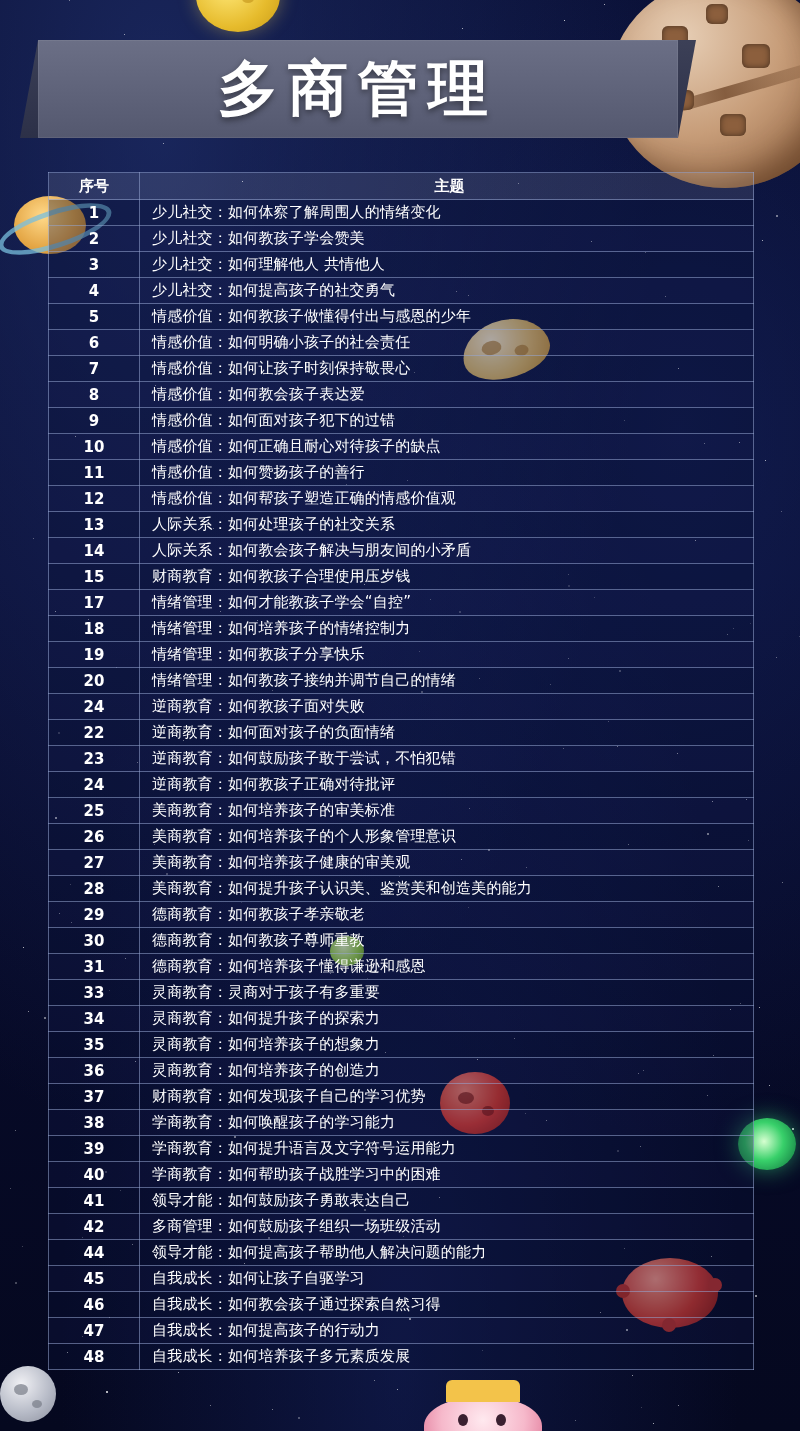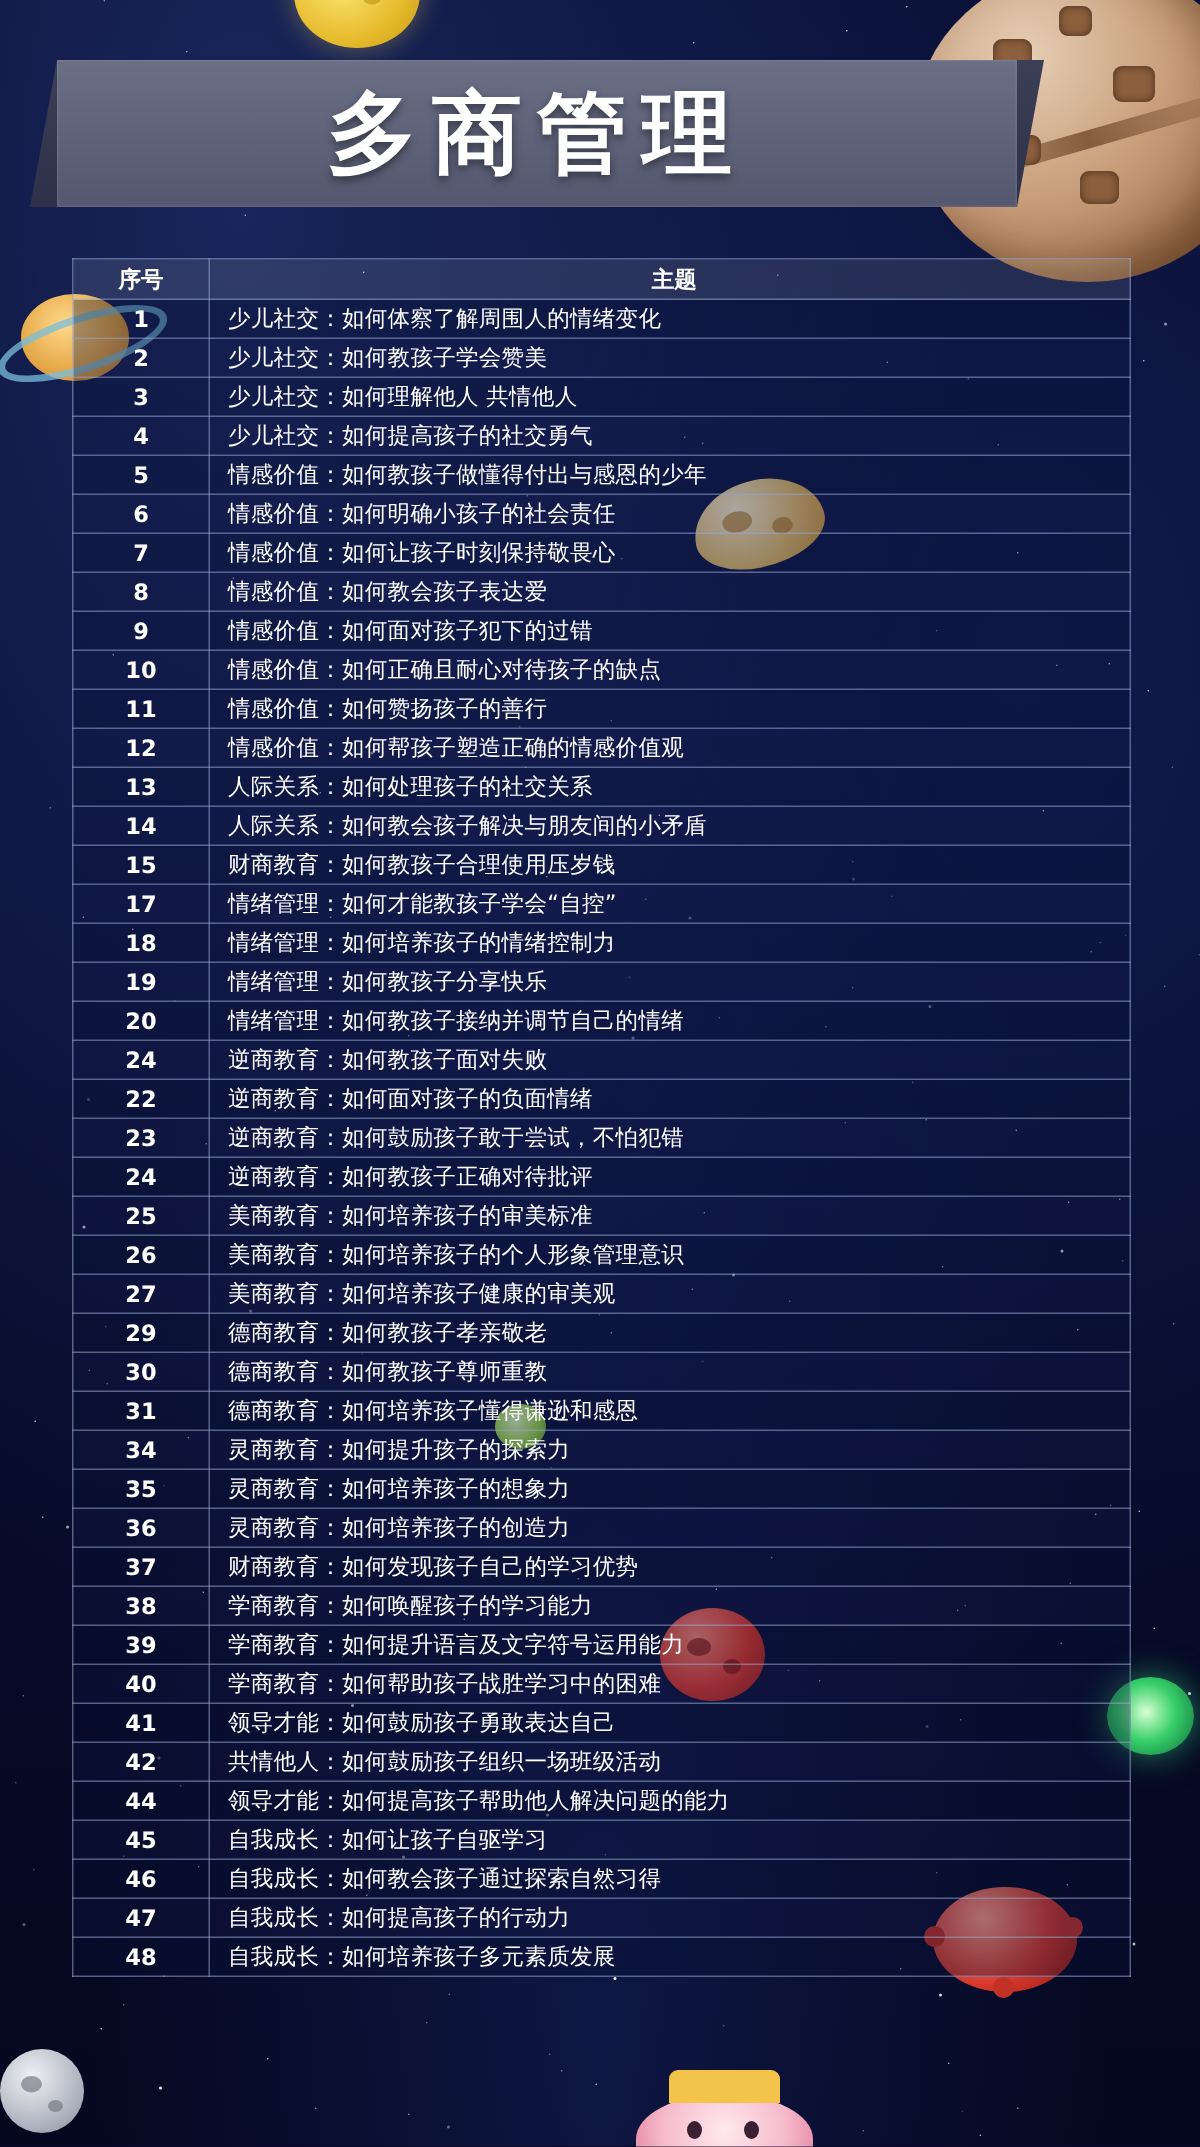--- a/index.html
+++ b/index.html
@@ -502,32 +502,40 @@
         </tr>
         <tr>
           <td class="col-idx">26</td>
           <td class="col-topic">美商教育：如何培养孩子的个人形象管理意识</td>
         </tr>
         <tr>
           <td class="col-idx">27</td>
           <td class="col-topic">美商教育：如何培养孩子健康的审美观</td>
         </tr>
         <tr>
+          <td class="col-idx">28</td>
+          <td class="col-topic">美商教育：如何提升孩子认识美、鉴赏美和创造美的能力</td>
+        </tr>
+        <tr>
           <td class="col-idx">29</td>
           <td class="col-topic">德商教育：如何教孩子孝亲敬老</td>
         </tr>
         <tr>
           <td class="col-idx">30</td>
           <td class="col-topic">德商教育：如何教孩子尊师重教</td>
         </tr>
         <tr>
           <td class="col-idx">31</td>
           <td class="col-topic">德商教育：如何培养孩子懂得谦逊和感恩</td>
         </tr>
         <tr>
+          <td class="col-idx">33</td>
+          <td class="col-topic">灵商教育：灵商对于孩子有多重要</td>
+        </tr>
+        <tr>
           <td class="col-idx">34</td>
           <td class="col-topic">灵商教育：如何提升孩子的探索力</td>
         </tr>
         <tr>
           <td class="col-idx">35</td>
           <td class="col-topic">灵商教育：如何培养孩子的想象力</td>
         </tr>
         <tr>
           <td class="col-idx">36</td>
           <td class="col-topic">灵商教育：如何培养孩子的创造力</td>
@@ -547,21 +555,21 @@
         <tr>
           <td class="col-idx">40</td>
           <td class="col-topic">学商教育：如何帮助孩子战胜学习中的困难</td>
         </tr>
         <tr>
           <td class="col-idx">41</td>
           <td class="col-topic">领导才能：如何鼓励孩子勇敢表达自己</td>
         </tr>
         <tr>
           <td class="col-idx">42</td>
-          <td class="col-topic">共情他人：如何鼓励孩子组织一场班级活动</td>
+          <td class="col-topic">多商管理：如何鼓励孩子组织一场班级活动</td>
         </tr>
         <tr>
           <td class="col-idx">44</td>
           <td class="col-topic">领导才能：如何提高孩子帮助他人解决问题的能力</td>
         </tr>
         <tr>
           <td class="col-idx">45</td>
           <td class="col-topic">自我成长：如何让孩子自驱学习</td>
         </tr>
         <tr>

